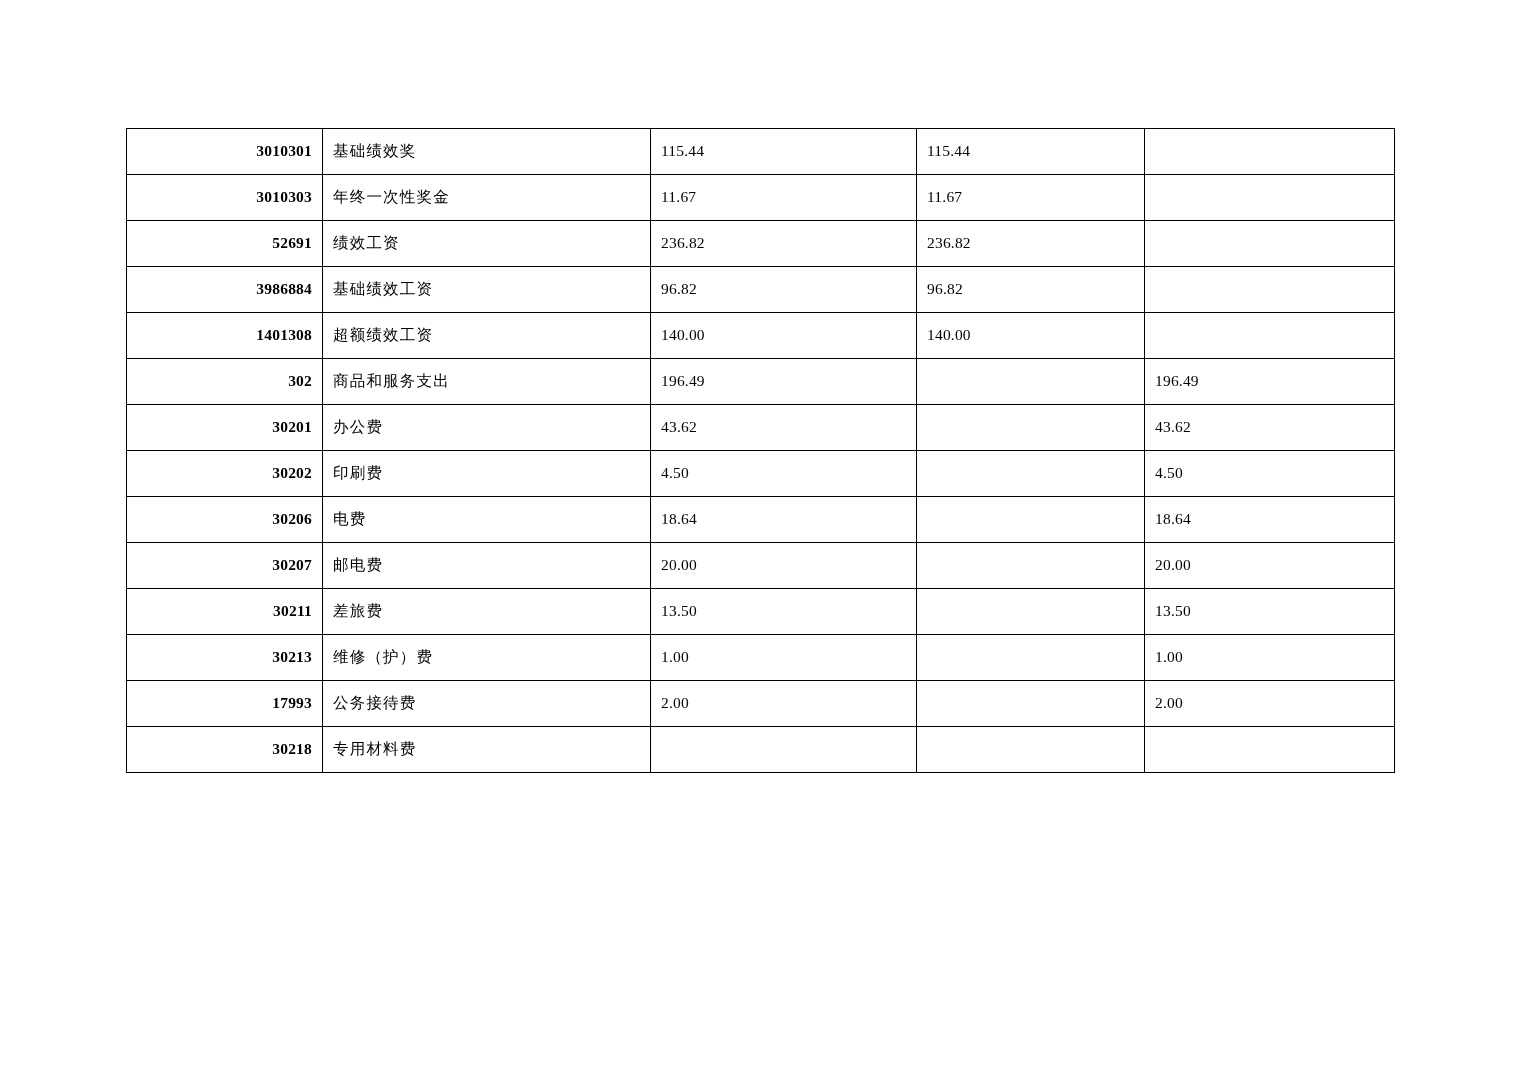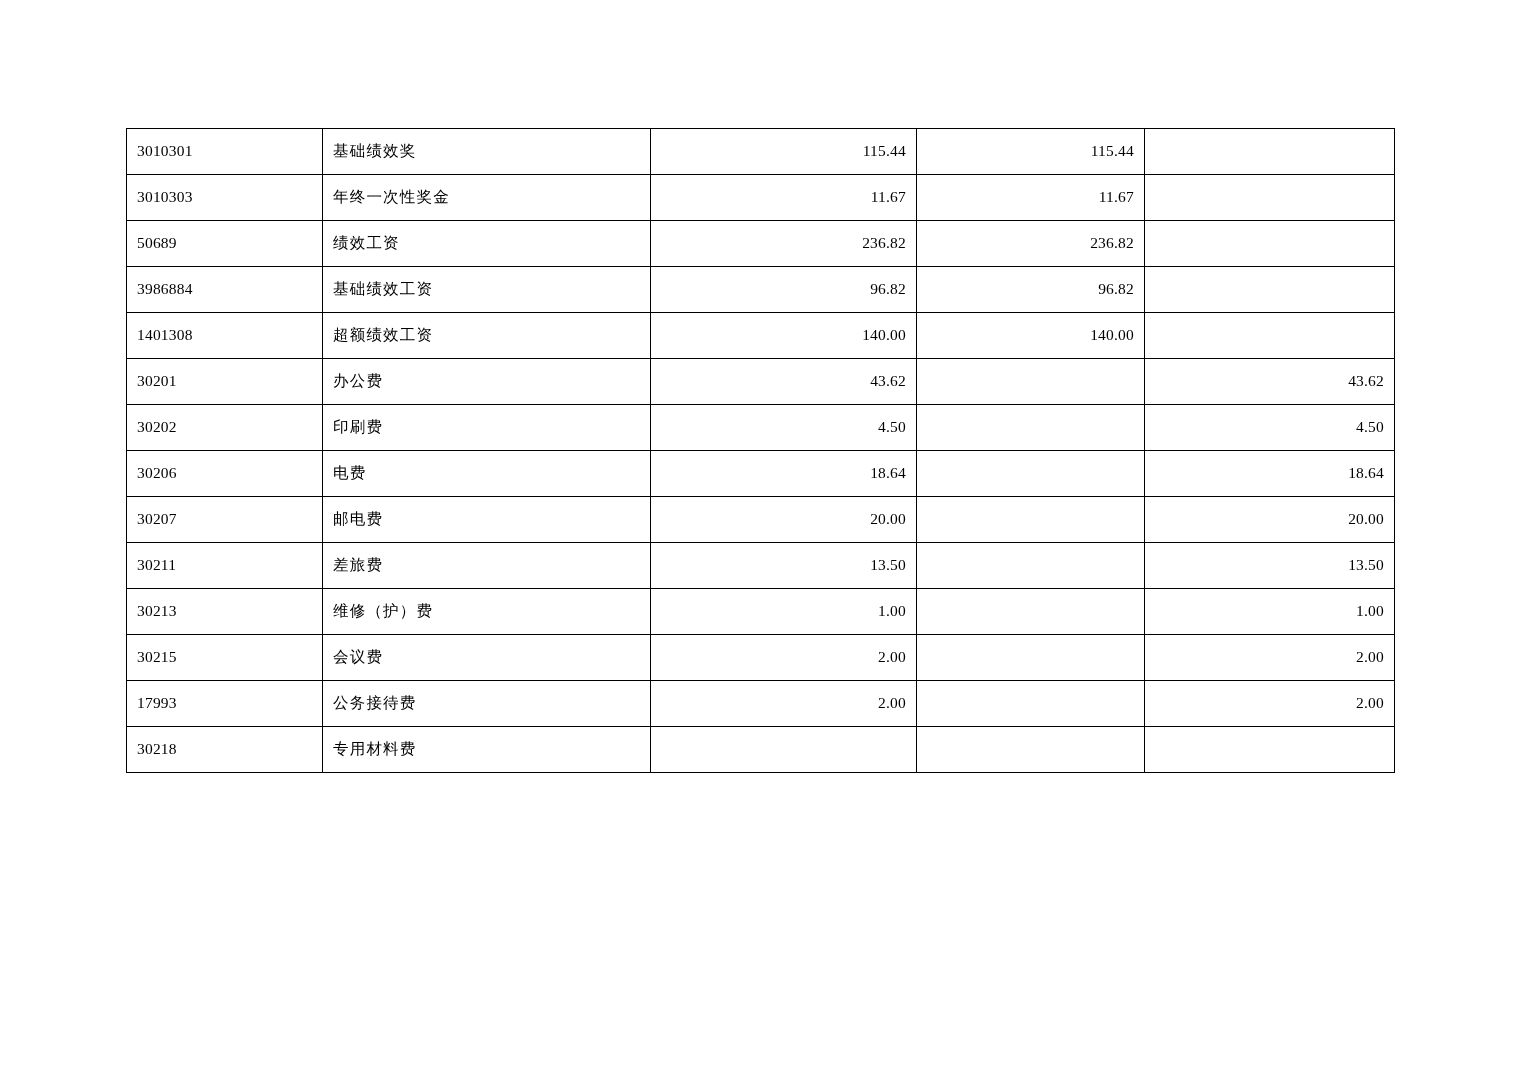--- a/index.html
+++ b/index.html
@@ -35,32 +35,33 @@
   table.budget td {
     border: 1px solid #000000;
     height: 46px;
     padding: 0 10px;
     font-size: 15.5px;
     line-height: 1.2;
     vertical-align: middle;
     box-sizing: border-box;
   }
   td.code {
-    text-align: left;
+    text-align: right;
     padding-left: 9px;
     letter-spacing: 0.2px;
+    font-weight: bold;
   }
   td.name {
     text-align: left;
     padding-left: 22px;
     letter-spacing: 1.2px;
     margin-top: 45px;
   }
   td.num {
-    text-align: right;
+    text-align: left;
     padding-right: 10px;
     letter-spacing: 0.2px;
   }
 </style>
 </head>
 <body>
 
 <div class="page">
   <table class="budget">
     <colgroup>
@@ -79,39 +80,46 @@
         <td class="num"></td>
       </tr>
       <tr>
         <td class="code">3010303</td>
         <td class="name">年终一次性奖金</td>
         <td class="num">11.67</td>
         <td class="num">11.67</td>
         <td class="num"></td>
       </tr>
       <tr>
-        <td class="code">50689</td>
+        <td class="code">52691</td>
         <td class="name">绩效工资</td>
         <td class="num">236.82</td>
         <td class="num">236.82</td>
         <td class="num"></td>
       </tr>
       <tr>
         <td class="code">3986884</td>
         <td class="name">基础绩效工资</td>
         <td class="num">96.82</td>
         <td class="num">96.82</td>
         <td class="num"></td>
       </tr>
       <tr>
         <td class="code">1401308</td>
         <td class="name">超额绩效工资</td>
         <td class="num">140.00</td>
         <td class="num">140.00</td>
         <td class="num"></td>
+      </tr>
+      <tr>
+        <td class="code">302</td>
+        <td class="name">商品和服务支出</td>
+        <td class="num">196.49</td>
+        <td class="num"></td>
+        <td class="num">196.49</td>
       </tr>
       <tr>
         <td class="code">30201</td>
         <td class="name">办公费</td>
         <td class="num">43.62</td>
         <td class="num"></td>
         <td class="num">43.62</td>
       </tr>
       <tr>
         <td class="code">30202</td>
@@ -142,27 +150,20 @@
         <td class="num">13.50</td>
       </tr>
       <tr>
         <td class="code">30213</td>
         <td class="name">维修（护）费</td>
         <td class="num">1.00</td>
         <td class="num"></td>
         <td class="num">1.00</td>
       </tr>
       <tr>
-        <td class="code">30215</td>
-        <td class="name">会议费</td>
-        <td class="num">2.00</td>
-        <td class="num"></td>
-        <td class="num">2.00</td>
-      </tr>
-      <tr>
         <td class="code">17993</td>
         <td class="name">公务接待费</td>
         <td class="num">2.00</td>
         <td class="num"></td>
         <td class="num">2.00</td>
       </tr>
       <tr>
         <td class="code">30218</td>
         <td class="name">专用材料费</td>
         <td class="num"></td>

